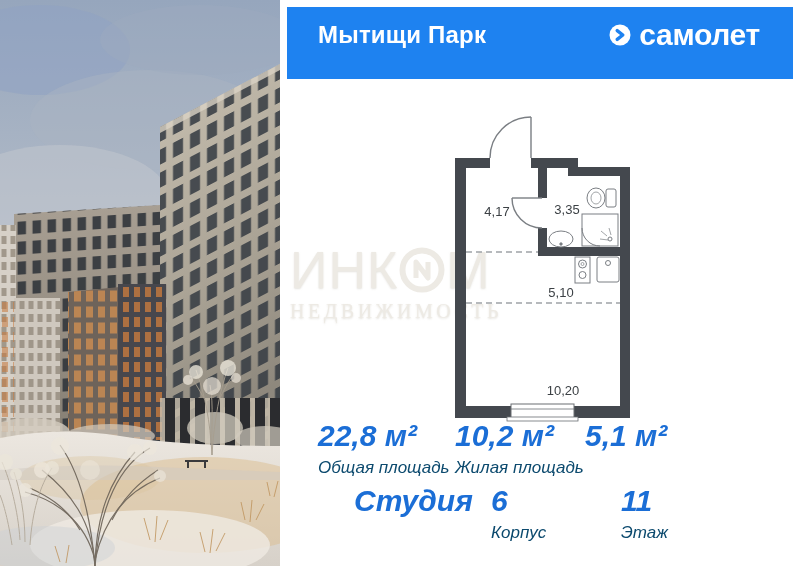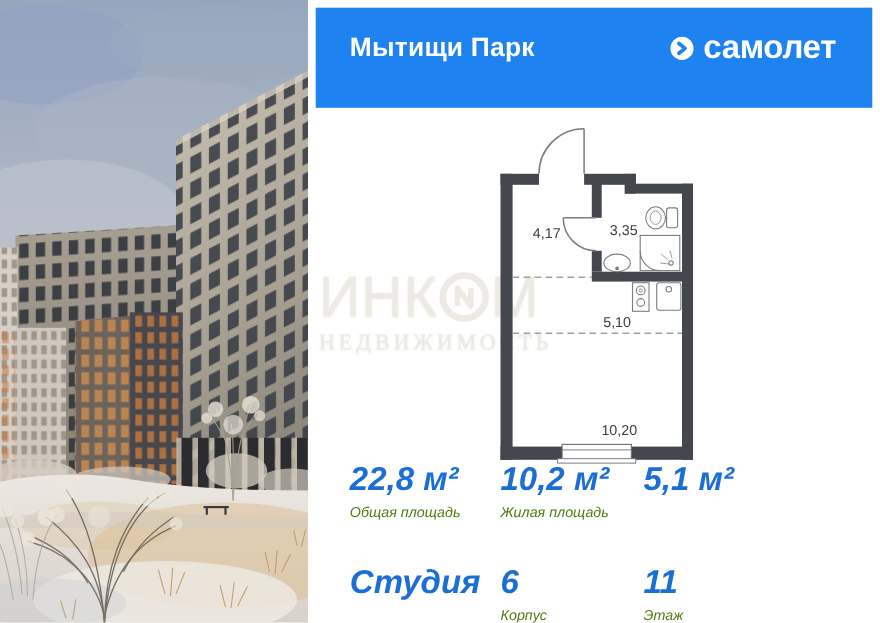--- a/index.html
+++ b/index.html
@@ -6,21 +6,21 @@
   body{
     width:800px;height:566px;position:relative;overflow:hidden;
     background:#ffffff;
     font-family:"Liberation Sans", sans-serif;
   }
   
   .photo{position:absolute;left:0;top:0;width:280px;height:566px;overflow:hidden;}
   .photo svg{display:block;}
   
   .header{
-    position:absolute;left:287px;top:7px;width:506px;height:91px;
+    position:absolute;left:287px;top:7px;width:506px;height:72px;
     background:#1E82F0;display:flex;align-items:center;justify-content:space-between;
     padding:0 33px 17px 31px;box-sizing:border-box;
   }
   .project-title{color:#fff;font-size:24px;font-weight:700;letter-spacing:.2px;}
   .brand{display:flex;align-items:center;gap:8px;}
   .brand-text{color:#fff;font-size:30px;font-weight:700;letter-spacing:-.3px;}
   
   .watermark{
     position:absolute;left:290px;top:244px;width:230px;
     color:#EDEAE4;text-shadow:0 1px 2px rgba(190,185,172,.4);
@@ -28,22 +28,22 @@
   }
   .wm-line1{display:flex;align-items:center;font-size:52px;font-weight:400;line-height:1;letter-spacing:1px;}
   .wm-line1 svg{margin:0 1px;}
   .wm-line2{font-family:"Liberation Serif", serif;font-size:20px;letter-spacing:3.5px;margin-top:4px;}
   
   .plan{position:absolute;left:440px;top:100px;}
   .plan text{font-family:"Liberation Sans", sans-serif;font-size:13px;fill:#3C4145;}
   
   .stat{position:absolute;width:135px;font-style:italic;}
   .stat .value{color:#1B6ED6;font-size:30px;font-weight:700;line-height:1;white-space:nowrap;}
-  .stat .label{color:#4d7c0f;font-size:13px;margin-top:7px;white-space:nowrap;}
-  .r1{top:421px;} .r2{top:515px;}
+  .stat .label{color:#0c4a6e;font-size:17px;margin-top:7px;white-space:nowrap;}
+  .r1{top:421px;} .r2{top:486px;margin-left:36px;}
   .c1{left:318px;} .c2{left:455px;} .c3{left:585px;}
 </style>
 </head>
 <body>
 
 <div class="photo">
 <svg width="280" height="566" viewBox="0 0 280 566" xmlns="http://www.w3.org/2000/svg">
   <defs>
     <linearGradient id="sky" x1="0" y1="0" x2="0" y2="1">
       <stop offset="0" stop-color="#96A6BD"></stop>

